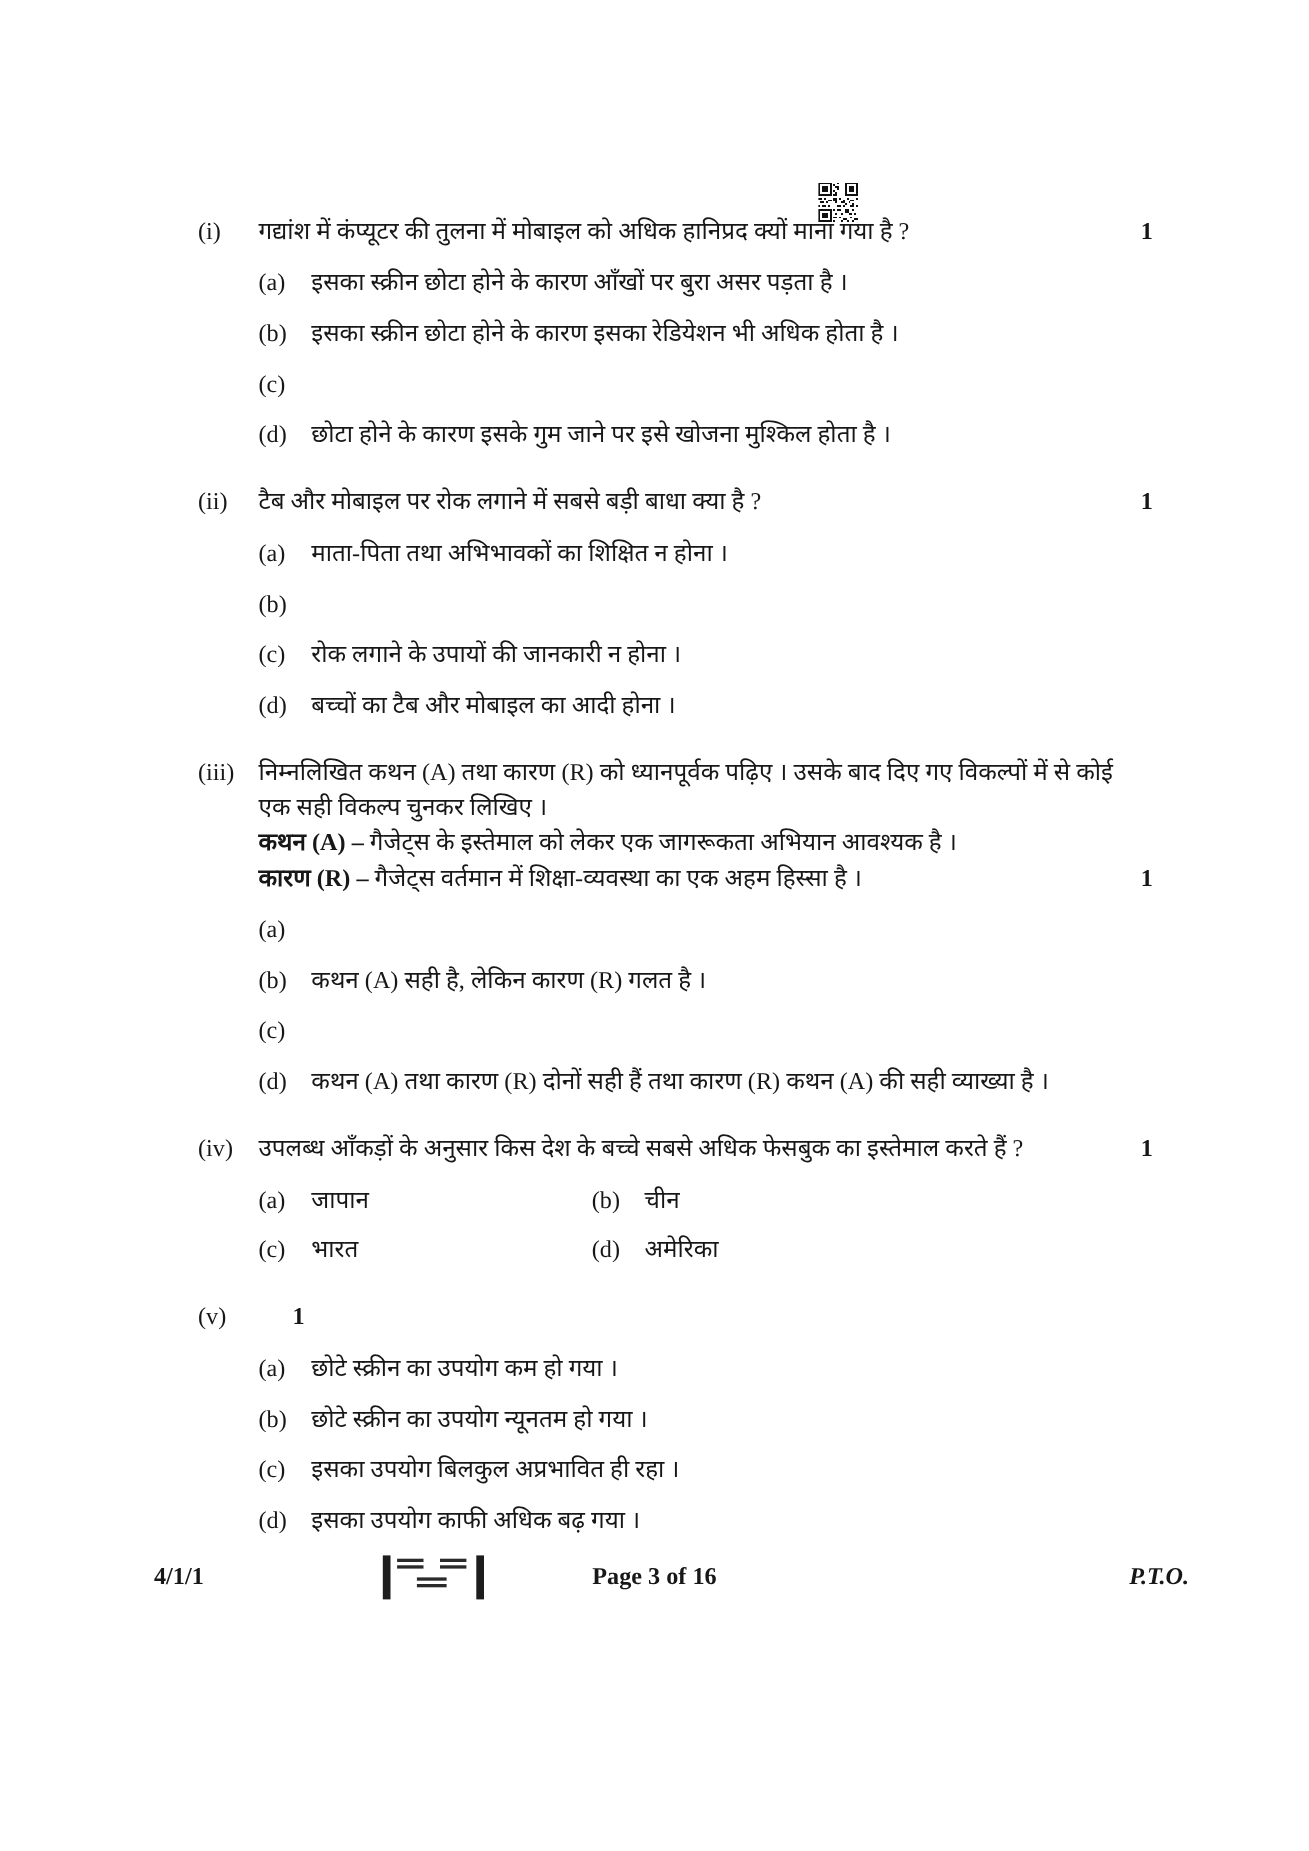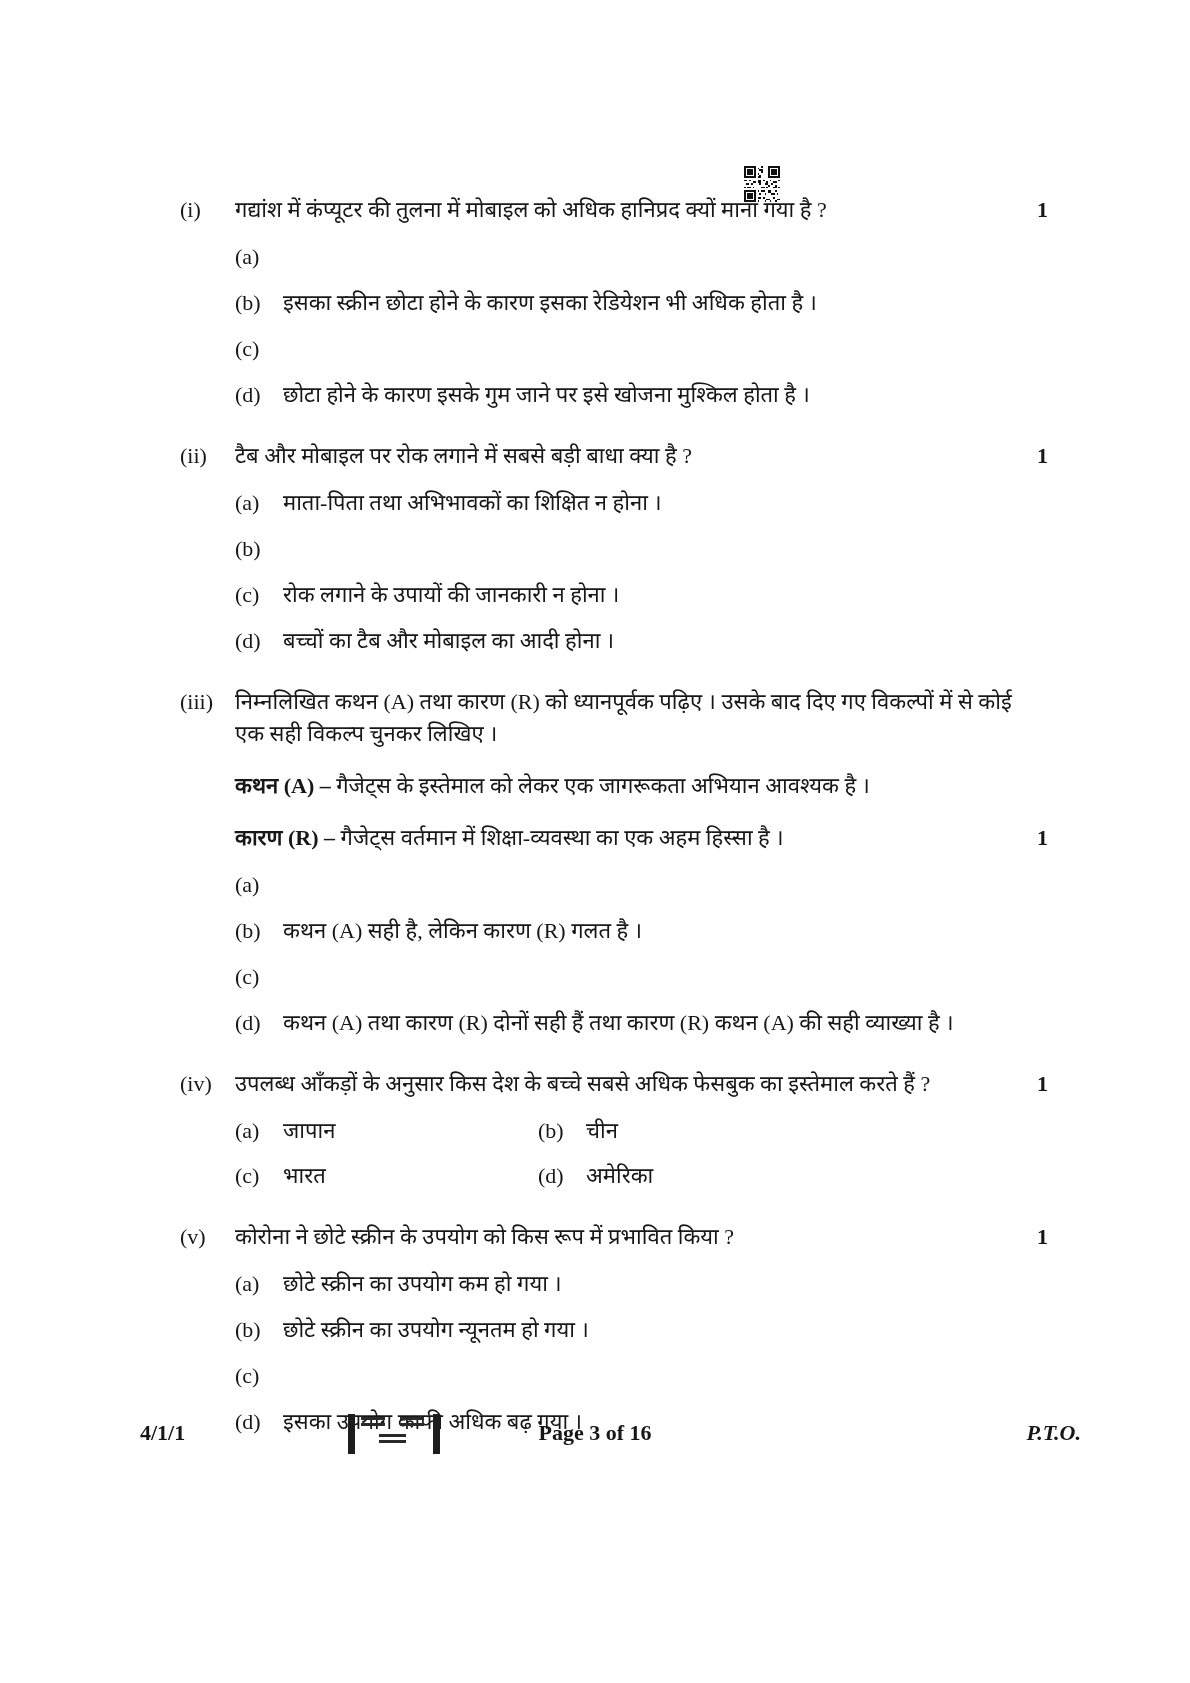--- a/index.html
+++ b/index.html
@@ -23,21 +23,21 @@
 
   .q-row{display:flex;align-items:flex-start;line-height:32px;}
   .q-num{flex:0 0 55px;}
   .q-body{flex:1 1 auto;padding-right:26px;}
   .q-marks{flex:0 0 42px;text-align:right;font-weight:bold;}
 
   .opt-row{display:flex;margin:15px 0 0 55px;line-height:31px;padding-right:60px;}
   .opt-label{flex:0 0 48px;}
   .opt-text{flex:1 1 auto;}
 
-  .sub-line{display:flex;margin:20px 0 0 55px;line-height:32px;}
+  .sub-line{display:flex;margin:0 0 0 55px;line-height:32px;}
   .sub-body{flex:1 1 auto;padding-right:26px;}
   .sub-label{font-weight:bold;}
 
   .opt-grid{margin:15px 0 0 55px;display:grid;grid-template-columns:303px auto;row-gap:14px;line-height:31px;}
   .opt-cell{display:flex;}
 
   .footer{position:absolute;left:0;top:1412px;width:1190px;height:50px;}
   .footer-code{position:absolute;left:140px;top:8px;font-weight:bold;}
   .footer-page{position:absolute;left:50%;transform:translateX(-50%);top:8px;font-weight:bold;}
   .footer-pto{position:absolute;right:109px;top:8px;font-weight:bold;font-style:italic;}
@@ -127,20 +127,21 @@
   <div class="content">
 
     <div class="q-block">
       <div class="q-row">
         <span class="q-num">(i)</span>
         <span class="q-body">गद्यांश में कंप्यूटर की तुलना में मोबाइल को अधिक हानिप्रद क्यों माना गया है ?</span>
         <span class="q-marks">1</span>
       </div>
       <div class="opt-row">
         <span class="opt-label">(a)</span>
+        <span class="opt-text">इसका स्क्रीन छोटा होने के कारण आँखों पर बुरा असर पड़ता है ।</span>
       </div>
       <div class="opt-row">
         <span class="opt-label">(b)</span>
         <span class="opt-text">इसका स्क्रीन छोटा होने के कारण इसका रेडियेशन भी अधिक होता है ।</span>
       </div>
       <div class="opt-row">
         <span class="opt-label">(c)</span>
       </div>
       <div class="opt-row">
         <span class="opt-label">(d)</span>
@@ -221,33 +222,33 @@
         <div class="opt-cell">
           <span class="opt-label">(d)</span>
           <span class="opt-text">अमेरिका</span>
         </div>
       </div>
     </div>
 
     <div class="q-block">
       <div class="q-row">
         <span class="q-num">(v)</span>
-        <span class="q-body">कोरोना ने छोटे स्क्रीन के उपयोग को किस रूप में प्रभावित किया ?</span>
         <span class="q-marks">1</span>
       </div>
       <div class="opt-row">
         <span class="opt-label">(a)</span>
         <span class="opt-text">छोटे स्क्रीन का उपयोग कम हो गया ।</span>
       </div>
       <div class="opt-row">
         <span class="opt-label">(b)</span>
         <span class="opt-text">छोटे स्क्रीन का उपयोग न्यूनतम हो गया ।</span>
       </div>
       <div class="opt-row">
         <span class="opt-label">(c)</span>
+        <span class="opt-text">इसका उपयोग बिलकुल अप्रभावित ही रहा ।</span>
       </div>
       <div class="opt-row">
         <span class="opt-label">(d)</span>
         <span class="opt-text">इसका उपयोग काफी अधिक बढ़ गया ।</span>
       </div>
     </div>
 
   </div>
 
   <div class="footer">

